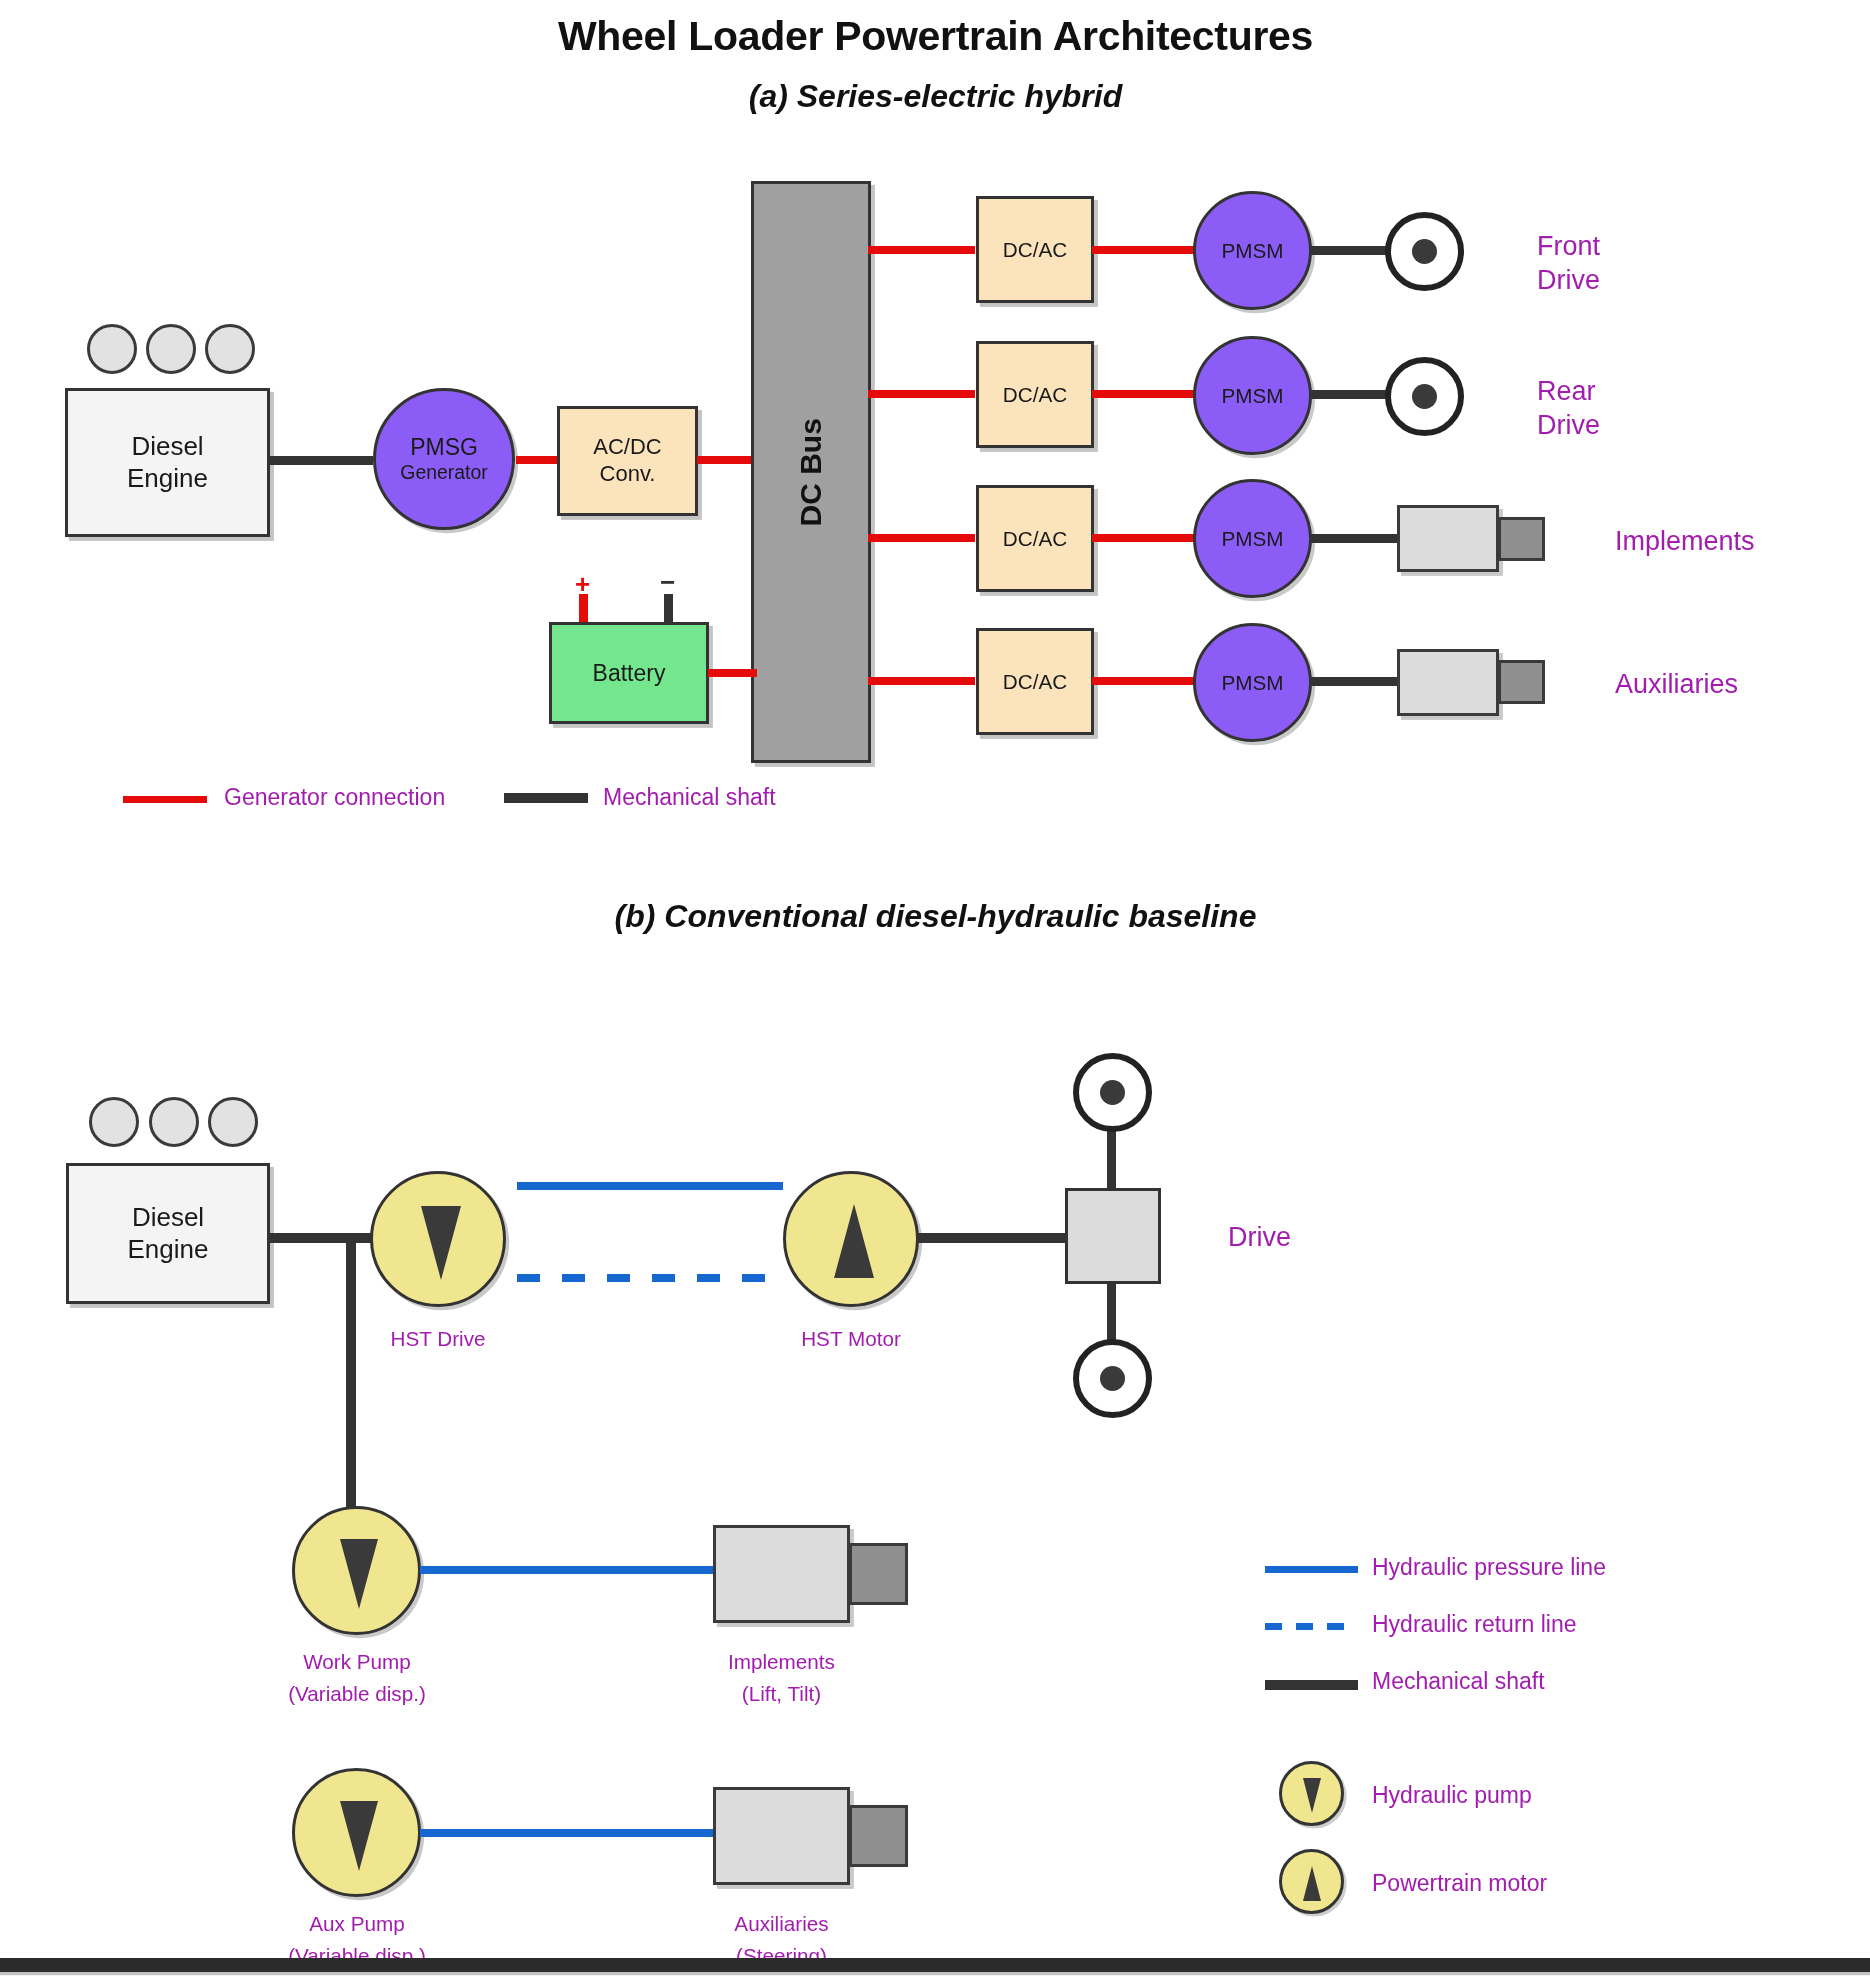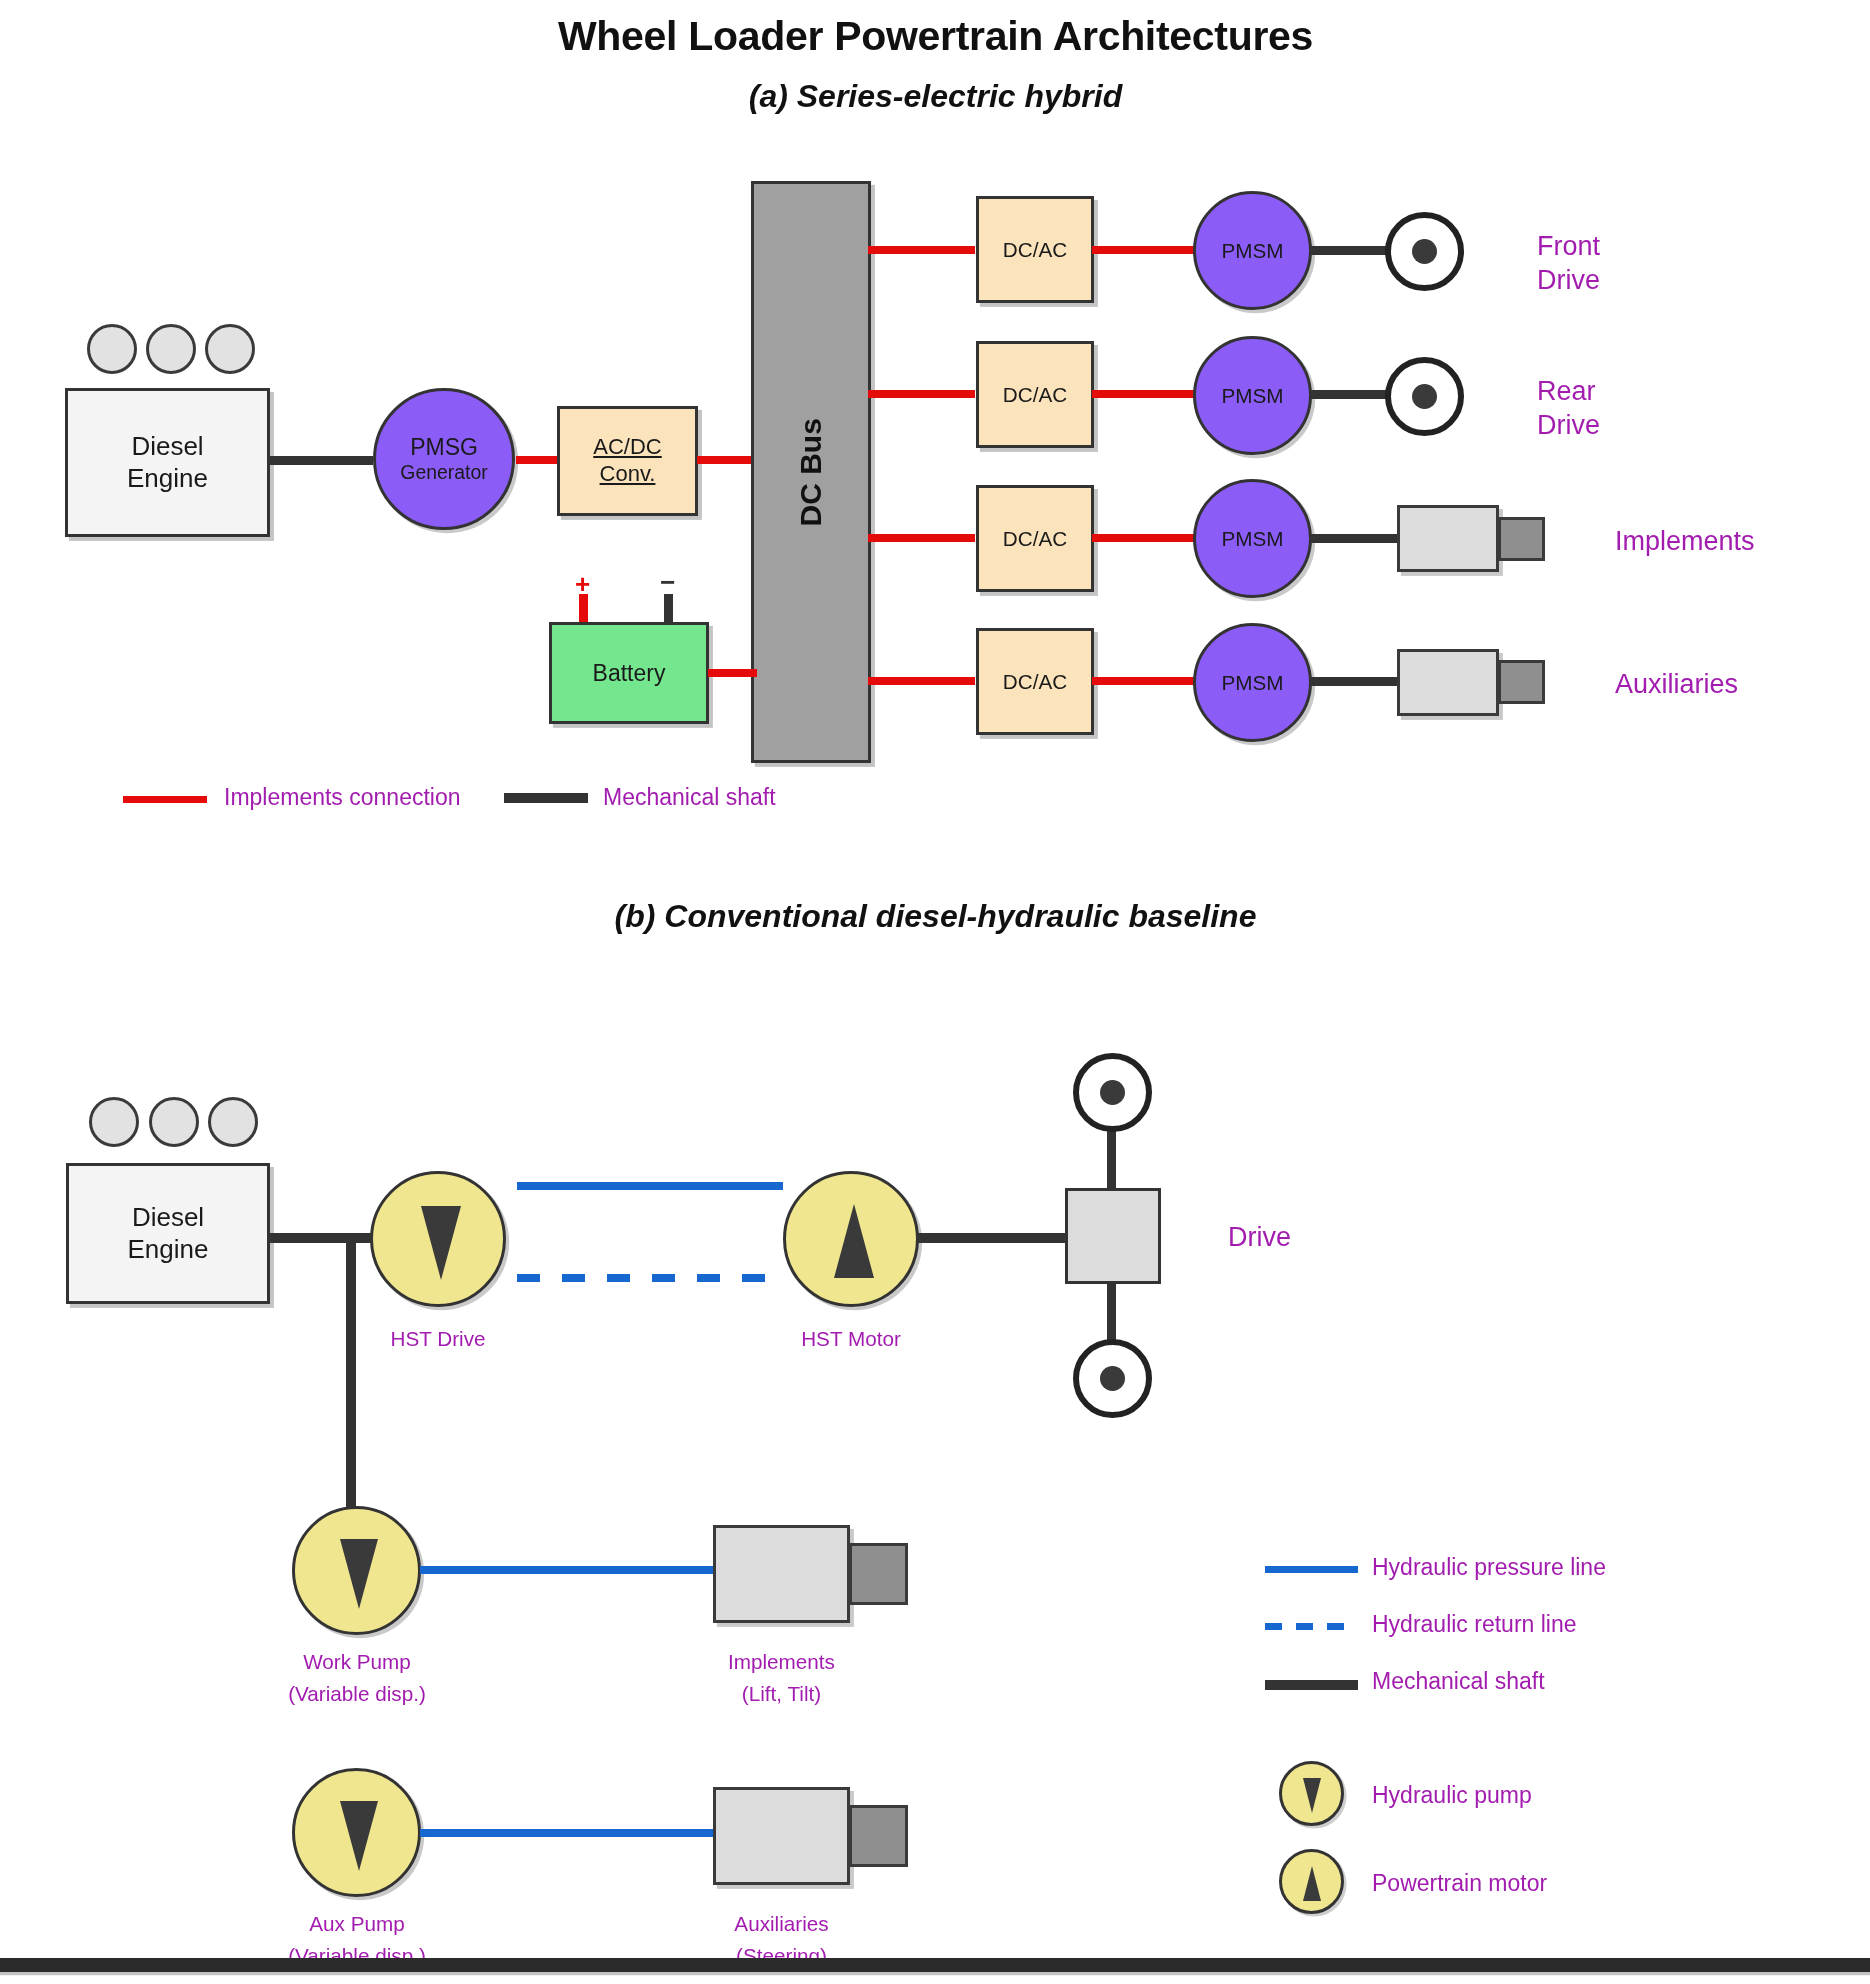--- a/index.html
+++ b/index.html
@@ -111,21 +111,21 @@
 
 <div class="ln ln-blk" style="left:270px;top:456px;width:103px;height:9px;"></div>
 
 <div class="circ circ-pmsm" style="left:373px;top:388px;width:142px;height:142px;flex-direction:column;font-size:23px;">
   <span>PMSG</span>
   <span style="font-size:19.4px;">Generator</span>
 </div>
 
 <div class="ln ln-red" style="left:516px;top:456px;width:56px;height:7.8px;"></div>
 
-<div class="box box-conv" style="left:557px;top:406px;width:141px;height:110px;font-size:22px;text-decoration:underline;">
+<div class="box box-conv" style="left:557px;top:406px;width:141px;height:110px;font-size:22px;">
   <span>AC/DC</span>
   <span>Conv.</span>
 </div>
 
 <div class="ln ln-red" style="left:697px;top:456px;width:59px;height:7.8px;"></div>
 
 <div class="box box-bus" style="left:751px;top:181px;width:120px;height:582px;">
   <span class="lbl-bus">DC Bus</span>
 </div>
 
@@ -197,21 +197,21 @@
   <span>PMSM</span>
 </div>
 <div class="ln ln-blk" style="left:1310px;top:677px;width:90px;height:9px;"></div>
 <div class="act-body" style="left:1397px;top:649px;width:102px;height:67px;"></div>
 <div class="act-rod" style="left:1498px;top:660px;width:47px;height:44px;"></div>
 <div class="lbl lbl-right" style="left:1615px;top:668px;">
   <div>Auxiliaries</div>
 </div>
 
 <div class="ln ln-red" style="left:123px;top:796px;width:84px;height:6.5px;"></div>
-<div class="lbl lbl-legend" style="left:224px;top:783px;">Implements connection</div>
+<div class="lbl lbl-legend" style="left:224px;top:783px;">Generator connection</div>
 <div class="ln ln-blk" style="left:504px;top:793px;width:84px;height:10.3px;"></div>
 <div class="lbl lbl-legend" style="left:603px;top:783px;">Mechanical shaft</div>
 
 <div class="cyl" style="left:89px;top:1097px;width:50px;height:50px;"></div>
 <div class="cyl" style="left:149px;top:1097px;width:50px;height:50px;"></div>
 <div class="cyl" style="left:208px;top:1097px;width:50px;height:50px;"></div>
 
 <div class="box box-engine" style="left:66px;top:1163px;width:204px;height:141px;font-size:26px;">
   <span>Diesel</span>
   <span>Engine</span>

